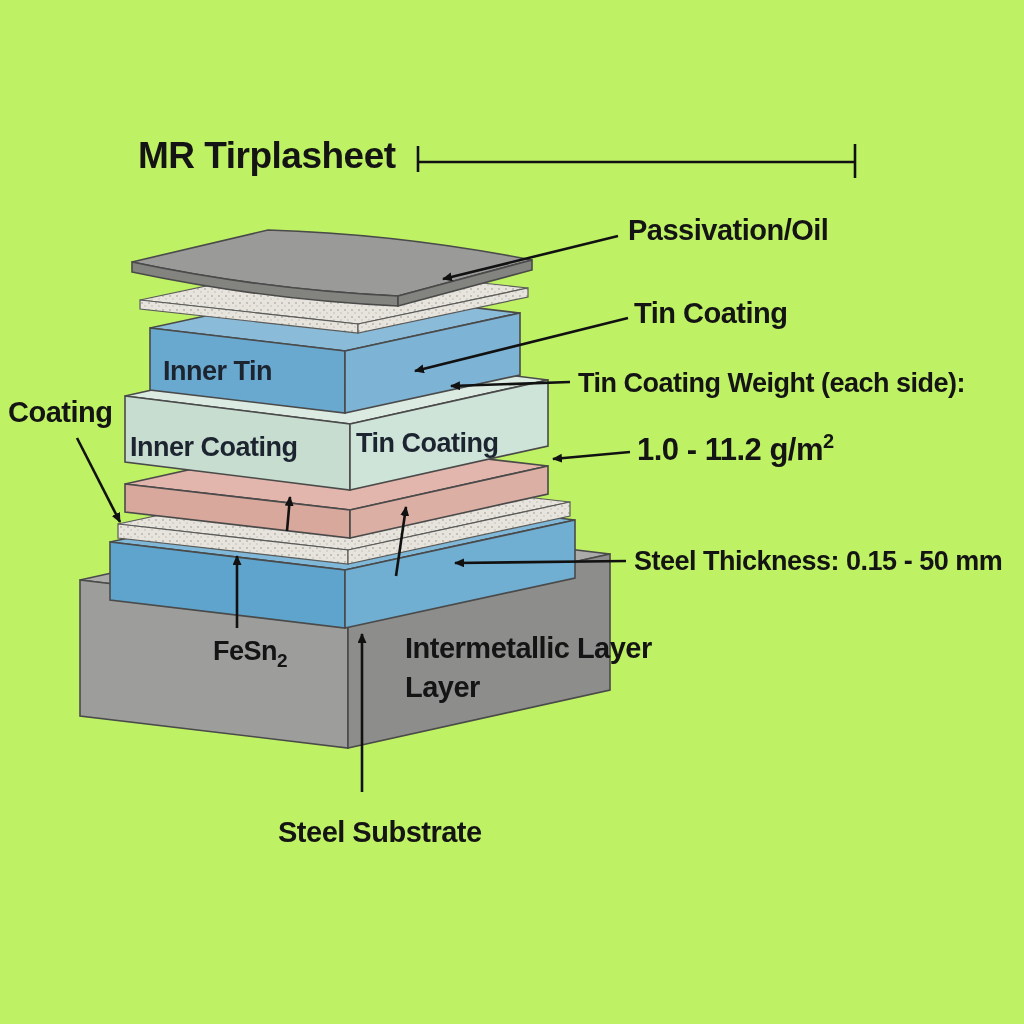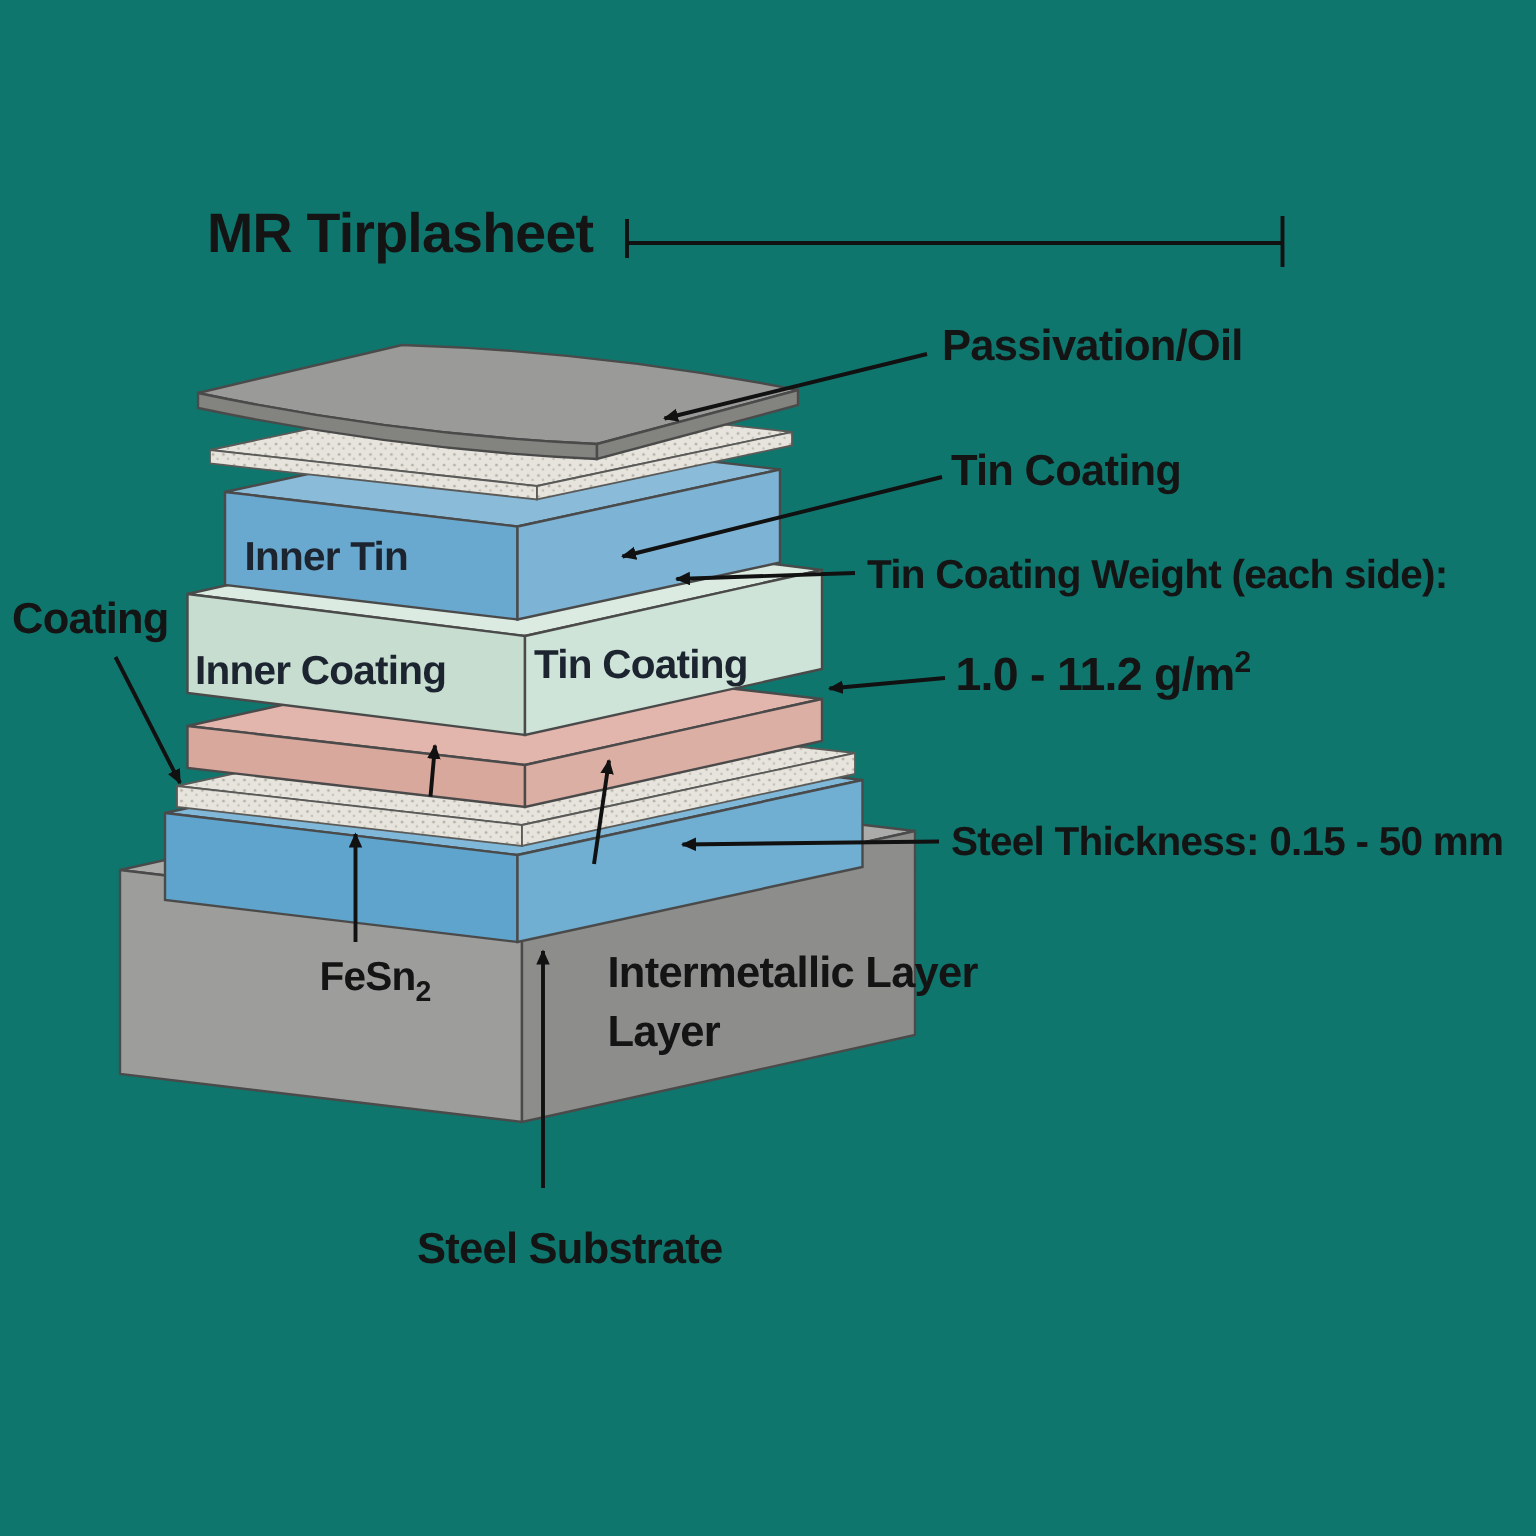--- a/index.html
+++ b/index.html
@@ -1,16 +1,16 @@
 <!DOCTYPE html>
 <html><head>
 <meta charset="utf-8">
 <style>
   html,body{margin:0;padding:0;background:#ffffff;width:1024px;height:1024px;overflow:hidden;}
-  .stage{position:relative;width:1024px;height:1024px;background:#0f766e;}
+  .stage{position:relative;width:1024px;height:1024px;background:#bef264;}
   svg{display:block;}
   text{font-family:"Liberation Sans","DejaVu Sans",sans-serif;fill:#141414;letter-spacing:-0.5px;}
   .t-title{font-size:37px;font-weight:bold;}
   .t-callout{font-size:29px;font-weight:bold;}
   .t-callout-med{font-size:27px;font-weight:bold;}
   .t-onlayer{font-size:27px;font-weight:bold;fill:#1c2430;}
   .t-value{font-size:31px;font-weight:bold;}
   .ln{stroke:#111111;stroke-width:2.6;fill:none;}
   .shape{stroke:#4a4a4a;stroke-width:1.6;}
   .thin{stroke:#5a5a58;stroke-width:1.2;}

